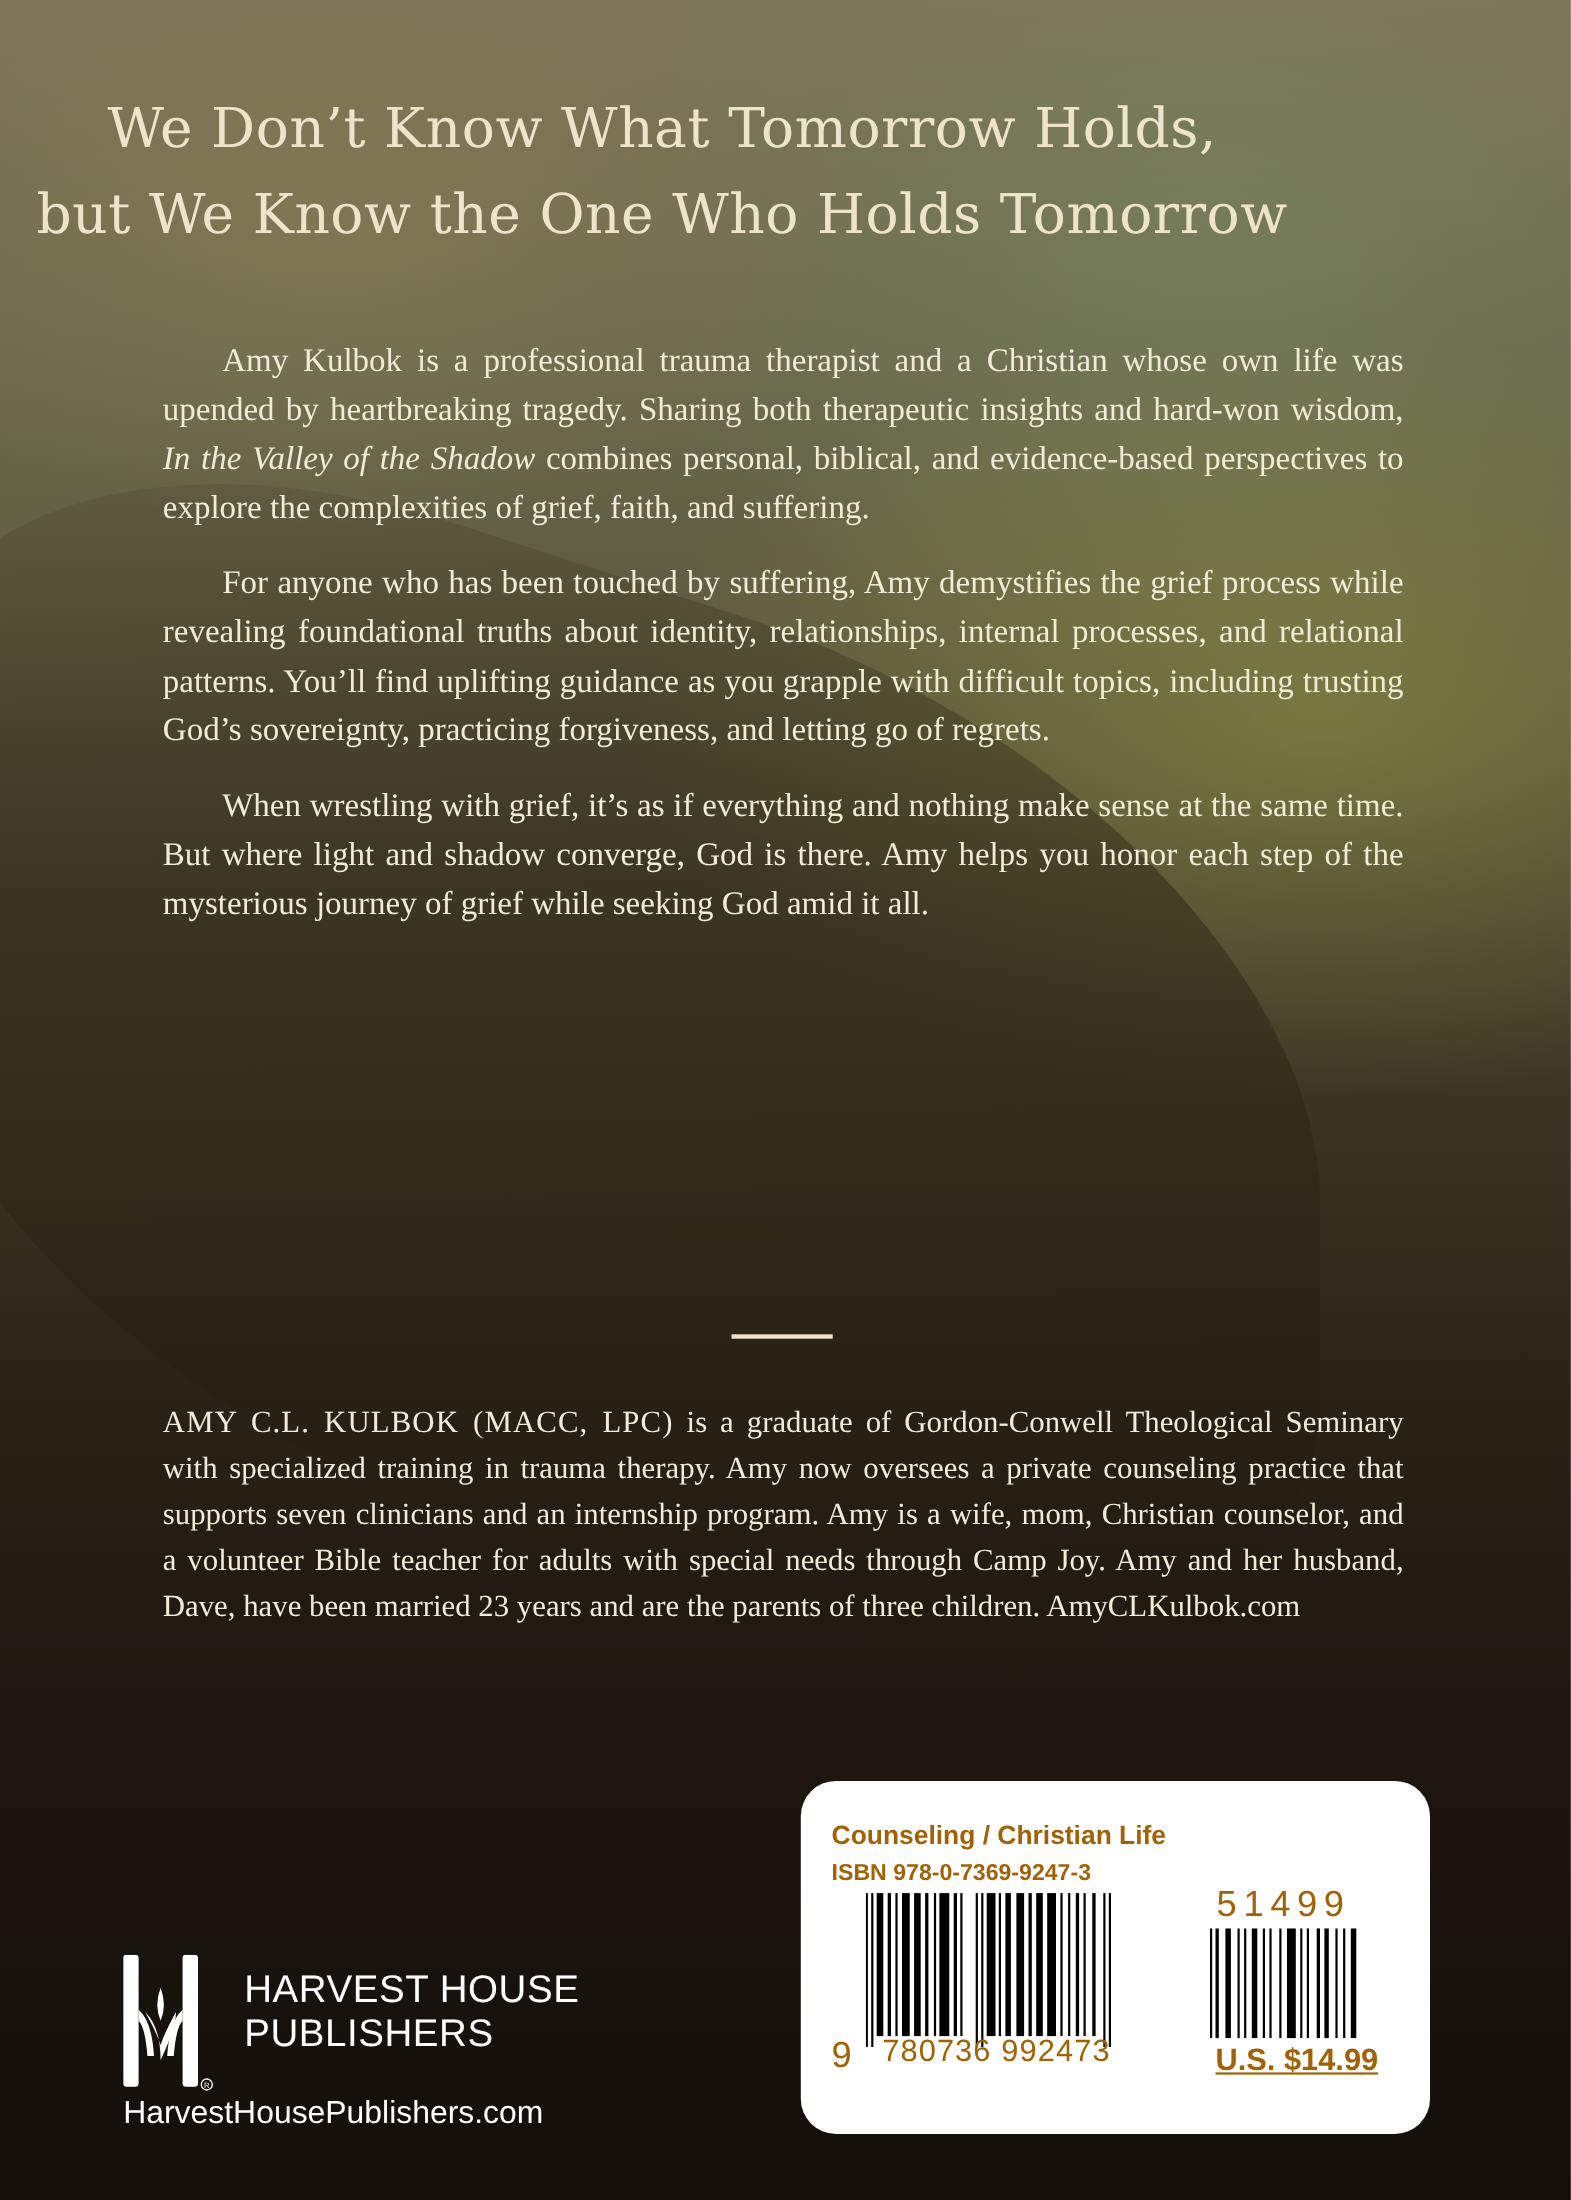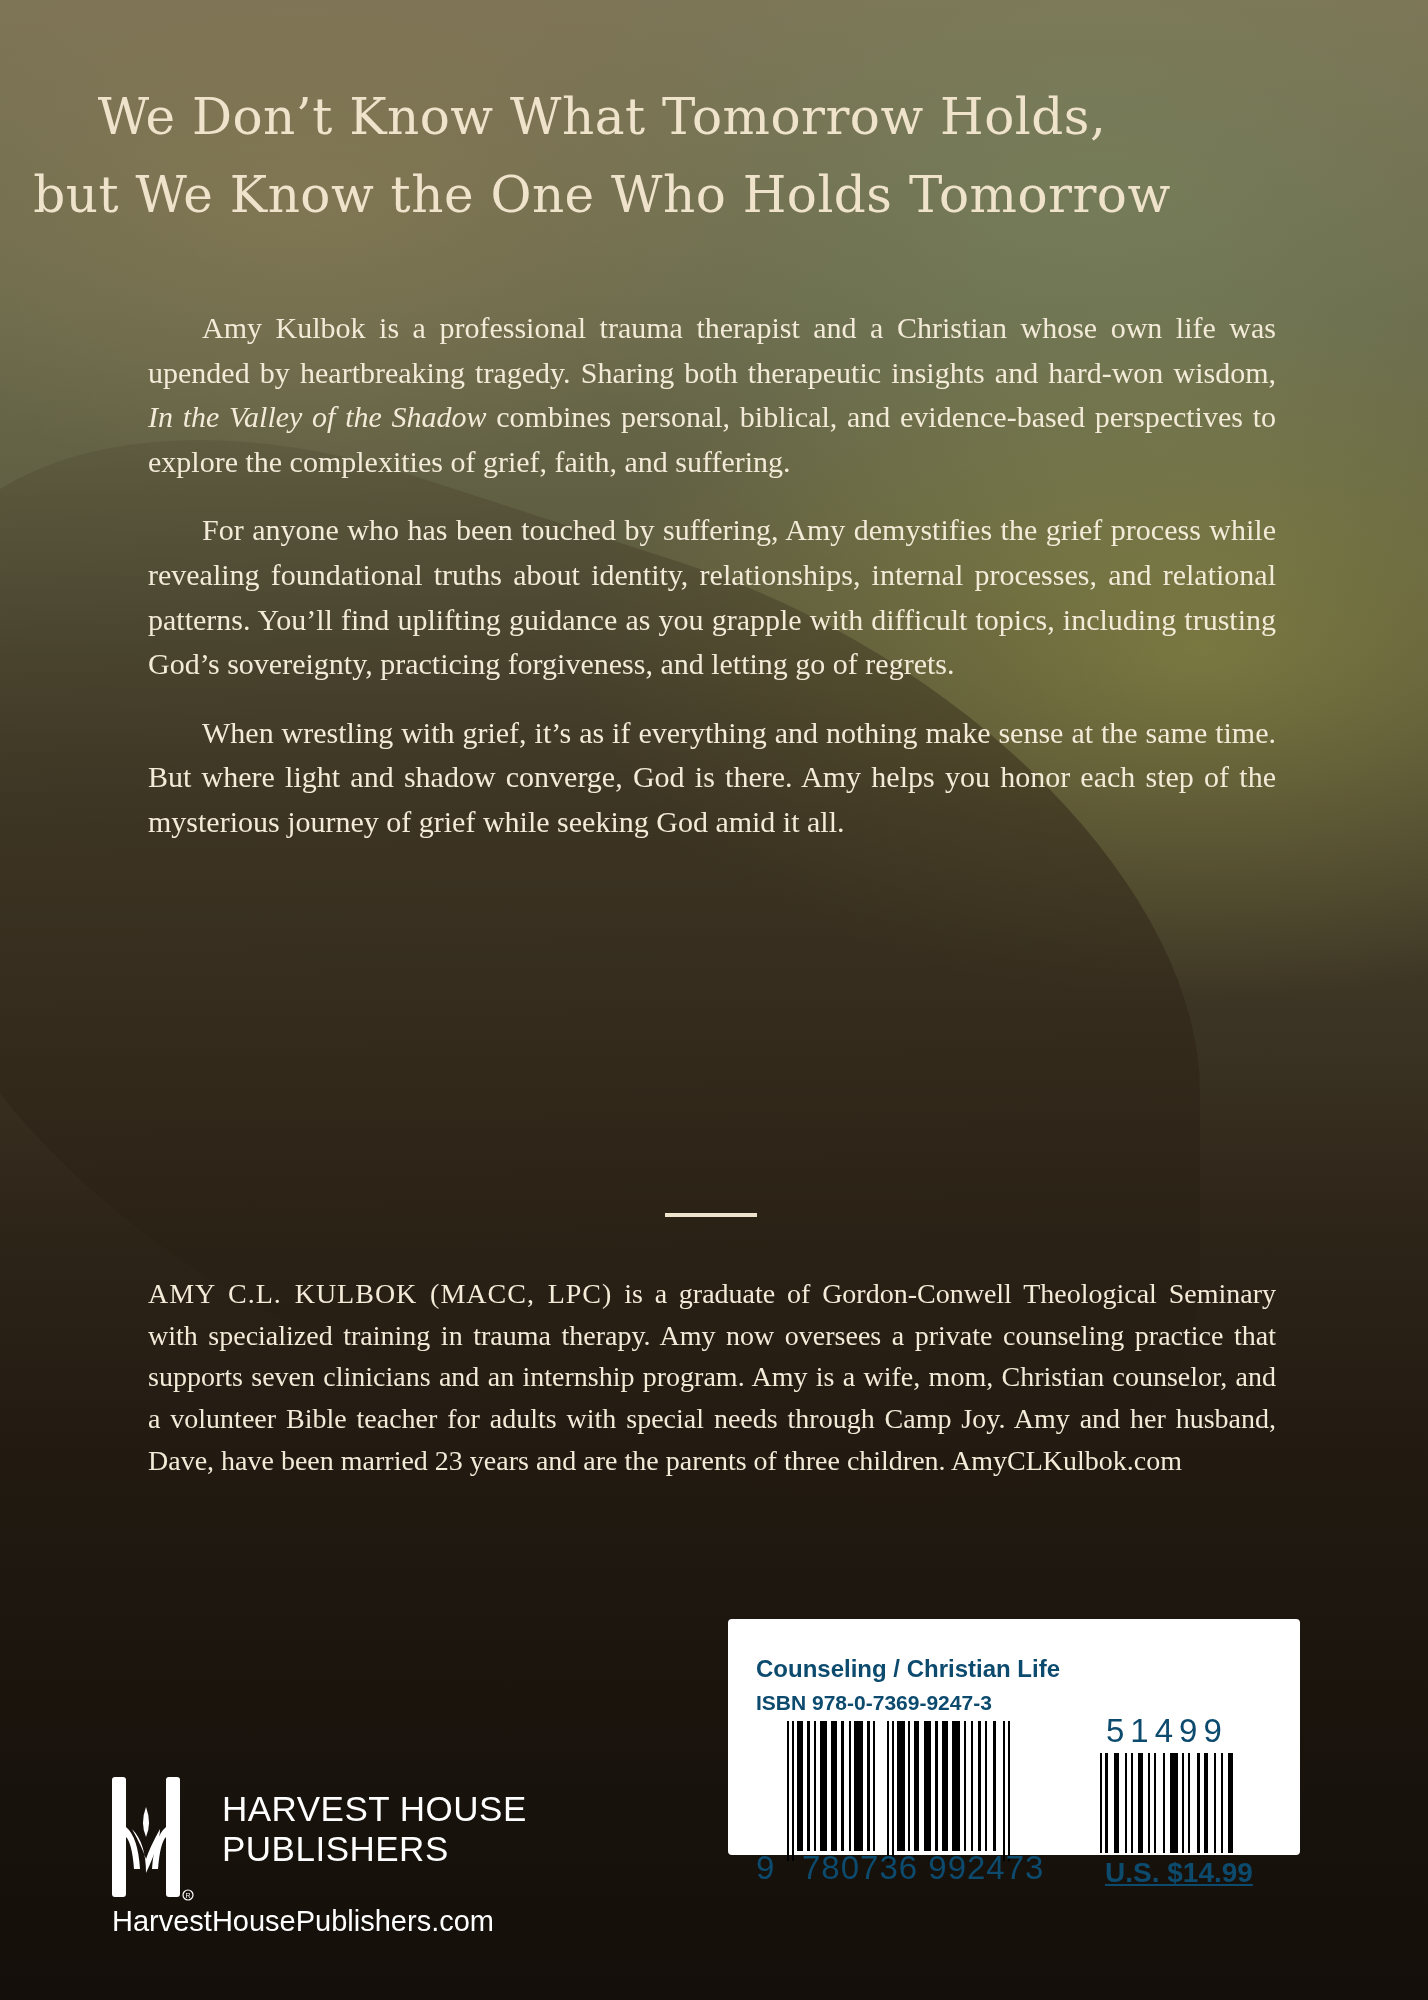--- a/index.html
+++ b/index.html
@@ -48,30 +48,30 @@
   }
   .logo-mark { position: absolute; left: 0; top: 2px; width: 82px; height: 128px; }
   .pub-name {
     position: absolute; left: 110px; top: 14px; font-size: 35px; line-height: 40px;
     letter-spacing: 0.5px; white-space: nowrap;
   }
   .pub-url {
     position: absolute; left: 0; top: 130px; font-size: 29px; white-space: nowrap;
   }
   .barcode-box {
-    position: absolute; left: 728px; top: 1619px; width: 572px; height: 236px;
-    background: #ffffff; border-radius: 4px; color: #0c4a6e;
+    position: absolute; left: 728px; top: 1619px; width: 572px; height: 321px;
+    background: #ffffff; border-radius: 32px; color: #a16207;
     font-family: "Liberation Sans", "DejaVu Sans", sans-serif;
   }
   .bc-category { position: absolute; left: 28px; top: 36px; font-size: 24px; font-weight: bold; }
   .bc-isbn { position: absolute; left: 28px; top: 72px; font-size: 21px; font-weight: bold; text-align: center; }
   .bc-main { position: absolute; left: 59px; top: 102px; width: 250px; height: 140px; }
   .bc-addon { position: absolute; left: 372px; top: 134px; width: 135px; height: 100px; }
   .bc-digits-first { position: absolute; left: 28px; top: 230px; font-size: 33px; }
-  .bc-digits-main { position: absolute; left: 74px; top: 230px; font-size: 33px; letter-spacing: 1px; text-align: center; }
+  .bc-digits-main { position: absolute; left: 74px; top: 230px; font-size: 28px; letter-spacing: 1px; text-align: center; }
   .bc-addon-digits { position: absolute; left: 378px; top: 93px; font-size: 33px; letter-spacing: 6px; }
   .bc-price { position: absolute; left: 377px; top: 238px; font-size: 28px; font-weight: bold; text-decoration: underline; }
 </style>
 </head>
 <body>
 
 <div class="hill"></div>
 
 <div class="headline">
   <div>We Don’t Know What Tomorrow Holds,</div>

